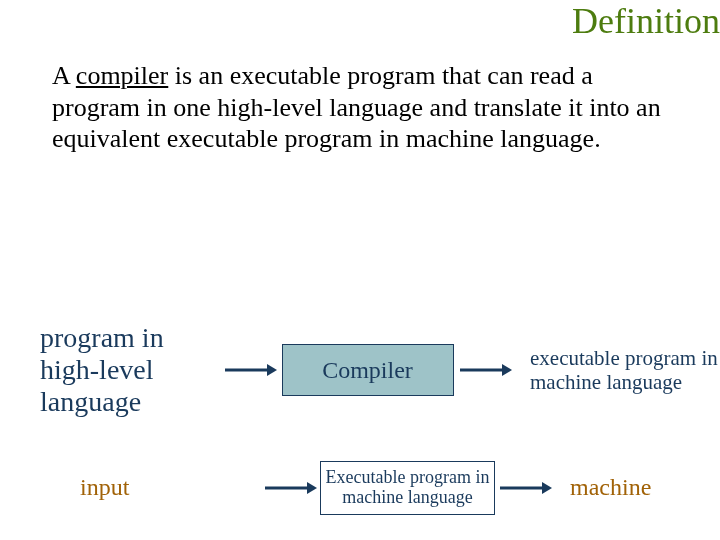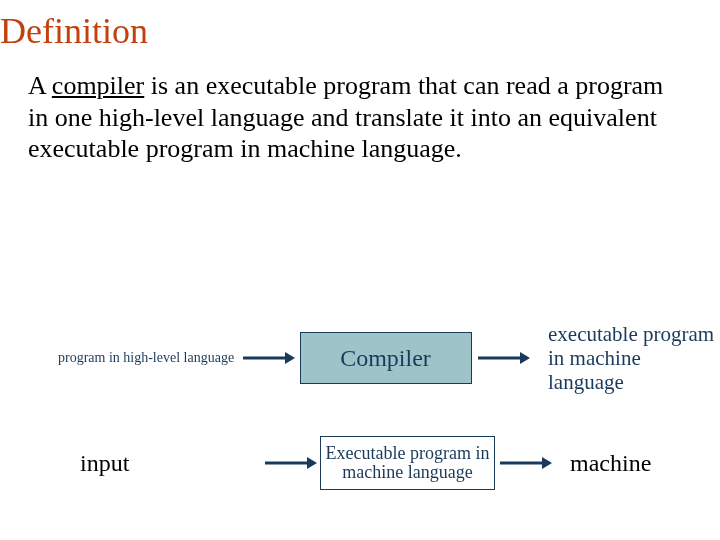--- a/index.html
+++ b/index.html
@@ -8,45 +8,44 @@
     width: 720px;
     height: 540px;
     background: #ffffff;
     font-family: "Times New Roman", Times, serif;
     color: #1a3a5c;
     position: relative;
     overflow: hidden;
   }
   .title {
     font-size: 36px;
-    text-align: left;
-    margin-top: 10px;
-    color: #c2410c;
+    text-align: right;
+    color: #4d7c0f;
   }
   .para {
     font-size: 26px;
     color: #000;
-    margin: 18px 48px 0 28px;
+    margin: 18px 48px 0 52px;
     line-height: 1.22;
   }
   .underline { text-decoration: underline; }
   .diagram {
     position: absolute;
     left: 0; right: 0;
     top: 300px;
   }
   .row {
     display: flex;
     align-items: center;
     margin: 22px 0 42px 0;
   }
   .col-left {
     width: 180px;
-    padding-left: 58px;
-    font-size: 14px;
+    padding-left: 40px;
+    font-size: 28px;
     color: #1a3a5c;
     line-height: 1.15;
   }
   .col-arrow {
     width: 60px;
     display: flex;
     justify-content: center;
     align-items: center;
   }
   .col-box {
@@ -76,21 +75,21 @@
   .box.small {
     background: #ffffff;
     font-size: 18px;
     line-height: 1.1;
     padding: 4px 2px;
     height: auto;
     min-height: 44px;
   }
   .input-label, .output-label {
     font-size: 24px;
-    color: #000000;
+    color: #a16207;
   }
   svg.arrow { display: block; }
 </style>
 </head>
 <body>
 
 <div class="title">Definition</div>
 
 <div class="para">
   <span>A </span><span class="underline">compiler</span><span> is an executable program that can read a program in one high-level language and translate it into an equivalent executable program in machine language.</span>

